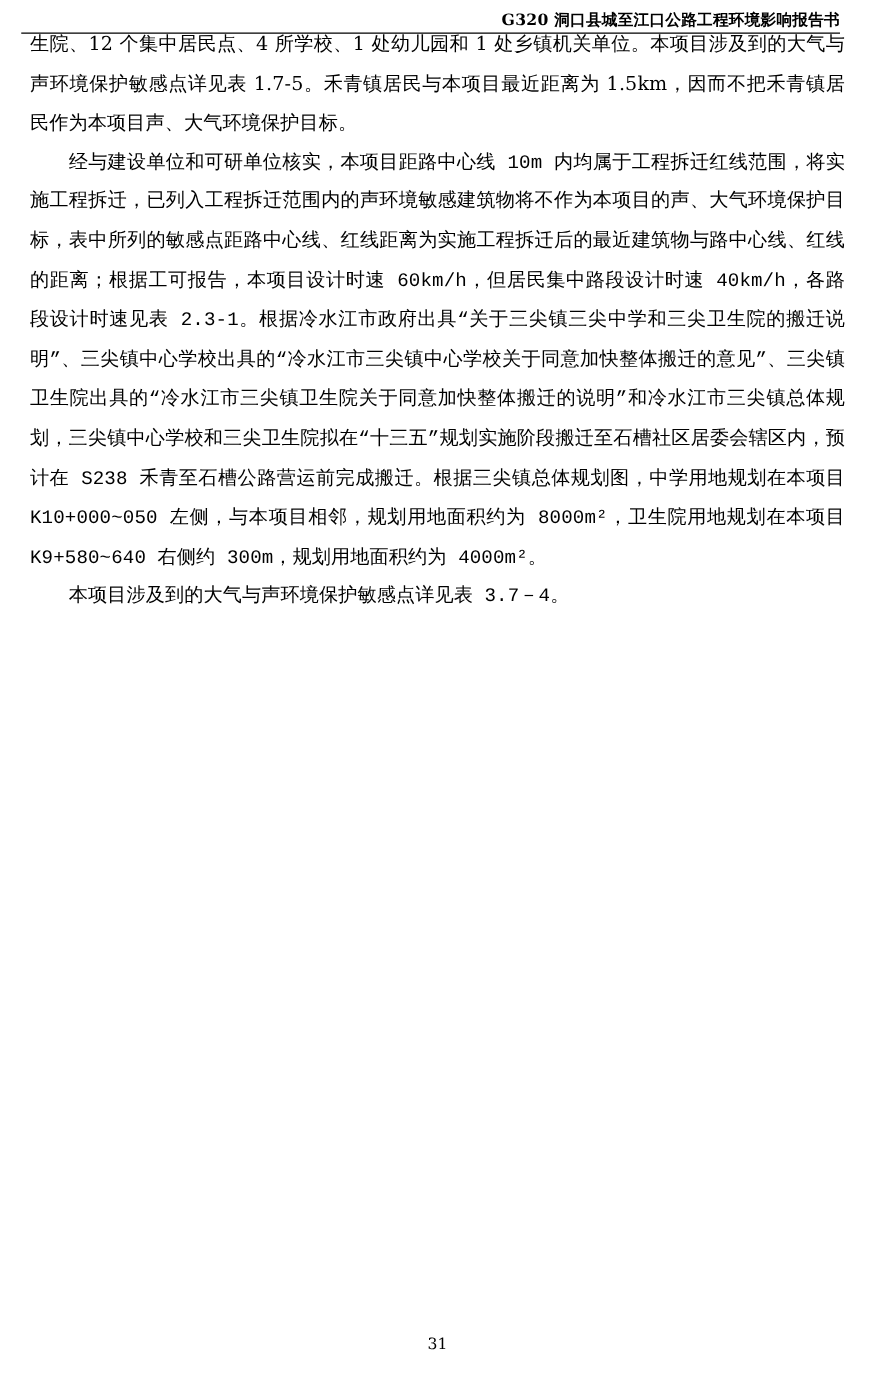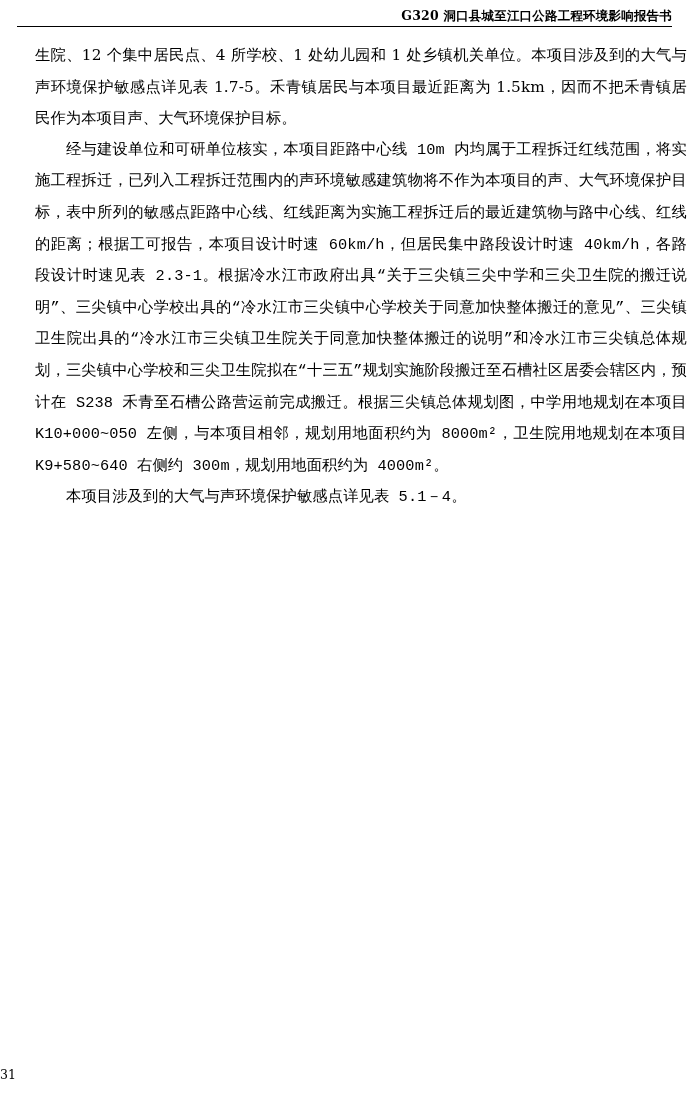--- a/index.html
+++ b/index.html
@@ -38,61 +38,60 @@
     letter-spacing: 0.2px;
     line-height: 1.2;
   }
   .header-rule {
     margin-top: 3px;
     border-bottom: 1.4px solid #000;
     width: 100%;
   }
   .content {
     position: absolute;
-    top: 40px;
+    top: 20px;
     left: 24px;
     width: 652px;
-    margin-left: 11px;
   }
   p.para {
     margin: 0 0 0 0;
     font-size: 15.3px;
     line-height: 31.6px;
     text-align: justify;
     text-justify: inter-ideograph;
     font-family: "DejaVu Serif", "Liberation Serif", serif;
     letter-spacing: 0.1px;
   }
   p.indent {
     text-indent: 31px;
     font-family: Liberation Mono, monospace;
   }
   .footer {
     position: absolute;
     bottom: 22px;
     left: 0;
     width: 700px;
-    text-align: left;
+    text-align: center;
     font-size: 12.5px;
     font-family: "DejaVu Serif", "Liberation Serif", serif;
   }
 </style>
 </head>
 <body>
 
 <div class="page">
 
   <div class="header">
     <div class="header-title">G320 洞口县城至江口公路工程环境影响报告书</div>
     <div class="header-rule"></div>
   </div>
 
   <div class="content">
     <p class="para">生院、12 个集中居民点、4 所学校、1 处幼儿园和 1 处乡镇机关单位。本项目涉及到的大气与声环境保护敏感点详见表 1.7-5。禾青镇居民与本项目最近距离为 1.5km，因而不把禾青镇居民作为本项目声、大气环境保护目标。</p>
     <p class="para indent">经与建设单位和可研单位核实，本项目距路中心线 10m 内均属于工程拆迁红线范围，将实施工程拆迁，已列入工程拆迁范围内的声环境敏感建筑物将不作为本项目的声、大气环境保护目标，表中所列的敏感点距路中心线、红线距离为实施工程拆迁后的最近建筑物与路中心线、红线的距离；根据工可报告，本项目设计时速 60km/h，但居民集中路段设计时速 40km/h，各路段设计时速见表 2.3-1。根据冷水江市政府出具“关于三尖镇三尖中学和三尖卫生院的搬迁说明”、三尖镇中心学校出具的“冷水江市三尖镇中心学校关于同意加快整体搬迁的意见”、三尖镇卫生院出具的“冷水江市三尖镇卫生院关于同意加快整体搬迁的说明”和冷水江市三尖镇总体规划，三尖镇中心学校和三尖卫生院拟在“十三五”规划实施阶段搬迁至石槽社区居委会辖区内，预计在 S238 禾青至石槽公路营运前完成搬迁。根据三尖镇总体规划图，中学用地规划在本项目 K10+000~050 左侧，与本项目相邻，规划用地面积约为 8000m²，卫生院用地规划在本项目 K9+580~640 右侧约 300m，规划用地面积约为 4000m²。</p>
-    <p class="para indent">本项目涉及到的大气与声环境保护敏感点详见表 5.1－4。</p>
+    <p class="para indent">本项目涉及到的大气与声环境保护敏感点详见表 3.7－4。</p>
   </div>
 
   <div class="footer">
     <span>31</span>
   </div>
 
 </div>
 
 </body></html>

